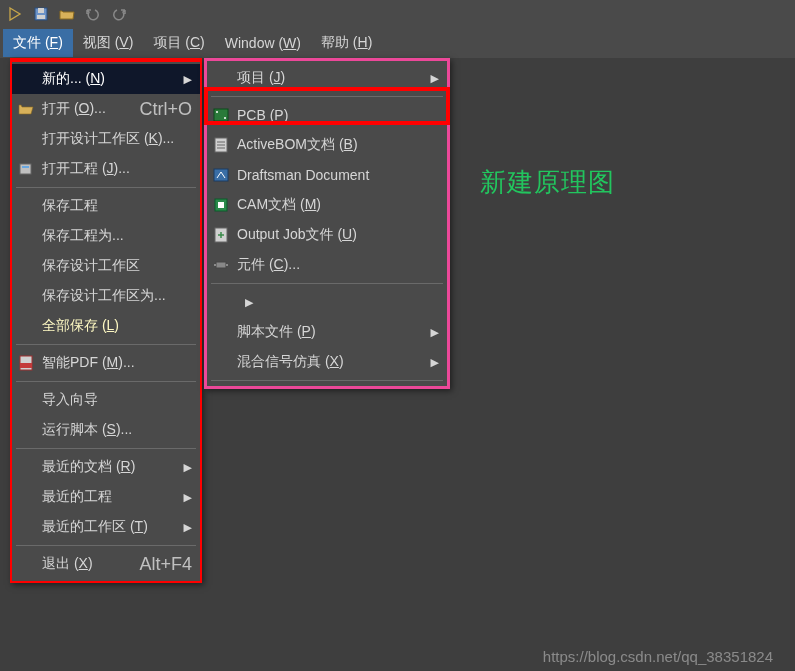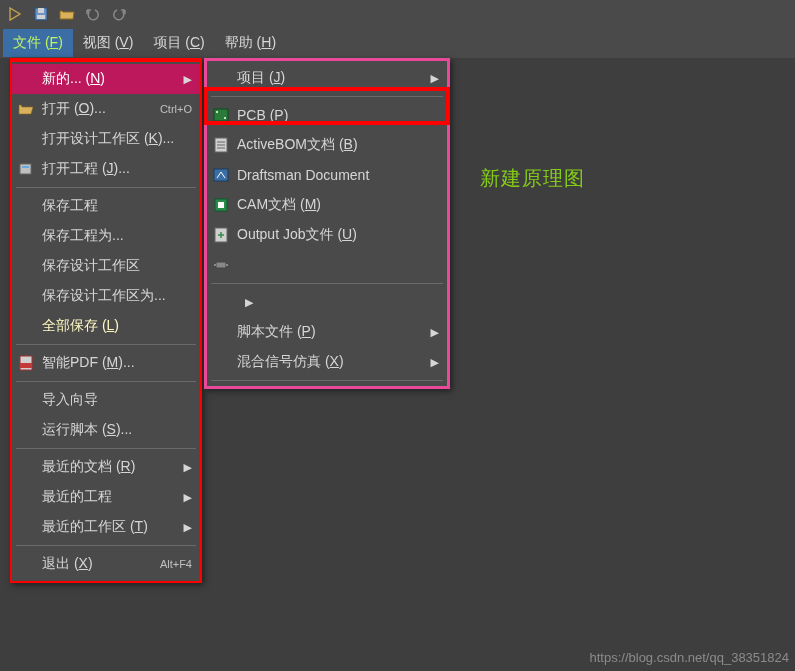--- a/index.html
+++ b/index.html
@@ -39,21 +39,21 @@
       padding: 0 3px;
     }
     .menubar-item {
       color: #d6d6d6;
       padding: 5px 10px;
       font-size: 14px;
       cursor: default;
     }
     .menubar-item.active {
       background: #3a6ea5;
-      color: #bef264;
+      color: #ffffff;
     }
     .mnemonic {
       text-decoration: underline;
     }
     .workspace {
       position: absolute;
       top: 58px;
       left: 0;
       right: 0;
       bottom: 0;
@@ -76,41 +76,41 @@
     .menu-item {
       display: flex;
       align-items: center;
       height: 30px;
       color: #d6d6d6;
       font-size: 14px;
       padding: 0 8px 0 4px;
       cursor: default;
     }
     .menu-item.highlighted {
-      background: #be185d;
+      background: #0f172a;
       color: #fff;
     }
     .menu-item.disabled {
       color: #fef9c3;
     }
     .menu-item-icon {
       width: 20px;
       height: 18px;
       margin-right: 6px;
       display: flex;
       align-items: center;
       justify-content: center;
       font-size: 13px;
     }
     .menu-item-label {
       flex: 1;
     }
     .menu-item-shortcut {
       color: #c0c0c0;
-      font-size: 11px;
+      font-size: 18px;
       margin-left: 10px;
     }
     .menu-item-arrow {
       color: #d6d6d6;
       font-size: 11px;
       margin-left: 8px;
     }
     .menu-separator {
       height: 1px;
       background: #6a6a6a;
@@ -131,32 +131,32 @@
       margin: 3px 4px;
     }
     .highlight-box {
       position: absolute;
       border: 4px solid #ff0000;
       pointer-events: none;
       z-index: 30;
     }
     .annotation {
       position: absolute;
-      color: #84cc16;
-      font-size: 20px;
+      color: #22c55e;
+      font-size: 26px;
       font-weight: 400;
       letter-spacing: 1px;
       z-index: 5;
     }
     .watermark {
       position: absolute;
-      right: 6px;
+      right: 22px;
       bottom: 6px;
       color: rgba(200,200,200,0.55);
-      font-size: 13px;
+      font-size: 15px;
       z-index: 5;
     }
     svg { display: block; }
   </style>
 </head>
 <body>
 
 <div class="toolbar">
   <span class="toolbar-icon">
     <svg width="16" height="16" viewBox="0 0 16 16">
@@ -189,20 +189,23 @@
 
 <div class="menubar">
   <span class="menubar-item active">
     <span>文件 (</span><span class="mnemonic">F</span><span>)</span>
   </span>
   <span class="menubar-item">
     <span>视图 (</span><span class="mnemonic">V</span><span>)</span>
   </span>
   <span class="menubar-item">
     <span>项目 (</span><span class="mnemonic">C</span><span>)</span>
+  </span>
+  <span class="menubar-item">
+    <span>Window (</span><span class="mnemonic">W</span><span>)</span>
   </span>
   <span class="menubar-item">
     <span>帮助 (</span><span class="mnemonic">H</span><span>)</span>
   </span>
 </div>
 
 <div class="workspace"></div>
 
 <div class="file-menu">
   <div class="file-menu-inner" id="file-menu-inner">
@@ -354,20 +357,21 @@
       <span class="menu-item-label"><span>Output Job文件 (</span><span class="mnemonic">U</span><span>)</span></span>
     </div>
     <div class="menu-item">
       <span class="menu-item-icon">
         <svg width="16" height="14" viewBox="0 0 16 14">
           <rect x="3" y="4" width="10" height="6" fill="#888" stroke="#444"></rect>
           <line x1="1" y1="7" x2="3" y2="7" stroke="#ccc"></line>
           <line x1="13" y1="7" x2="15" y2="7" stroke="#ccc"></line>
         </svg>
       </span>
+      <span class="menu-item-label"><span>元件 (</span><span class="mnemonic">C</span><span>)...</span></span>
     </div>
     <div class="menu-separator"></div>
     <div class="menu-item">
       <span class="menu-item-icon"></span>
       <span class="menu-item-arrow">▶</span>
     </div>
     <div class="menu-item">
       <span class="menu-item-icon"></span>
       <span class="menu-item-label"><span>脚本文件 (</span><span class="mnemonic">P</span><span>)</span></span>
       <span class="menu-item-arrow">▶</span>

